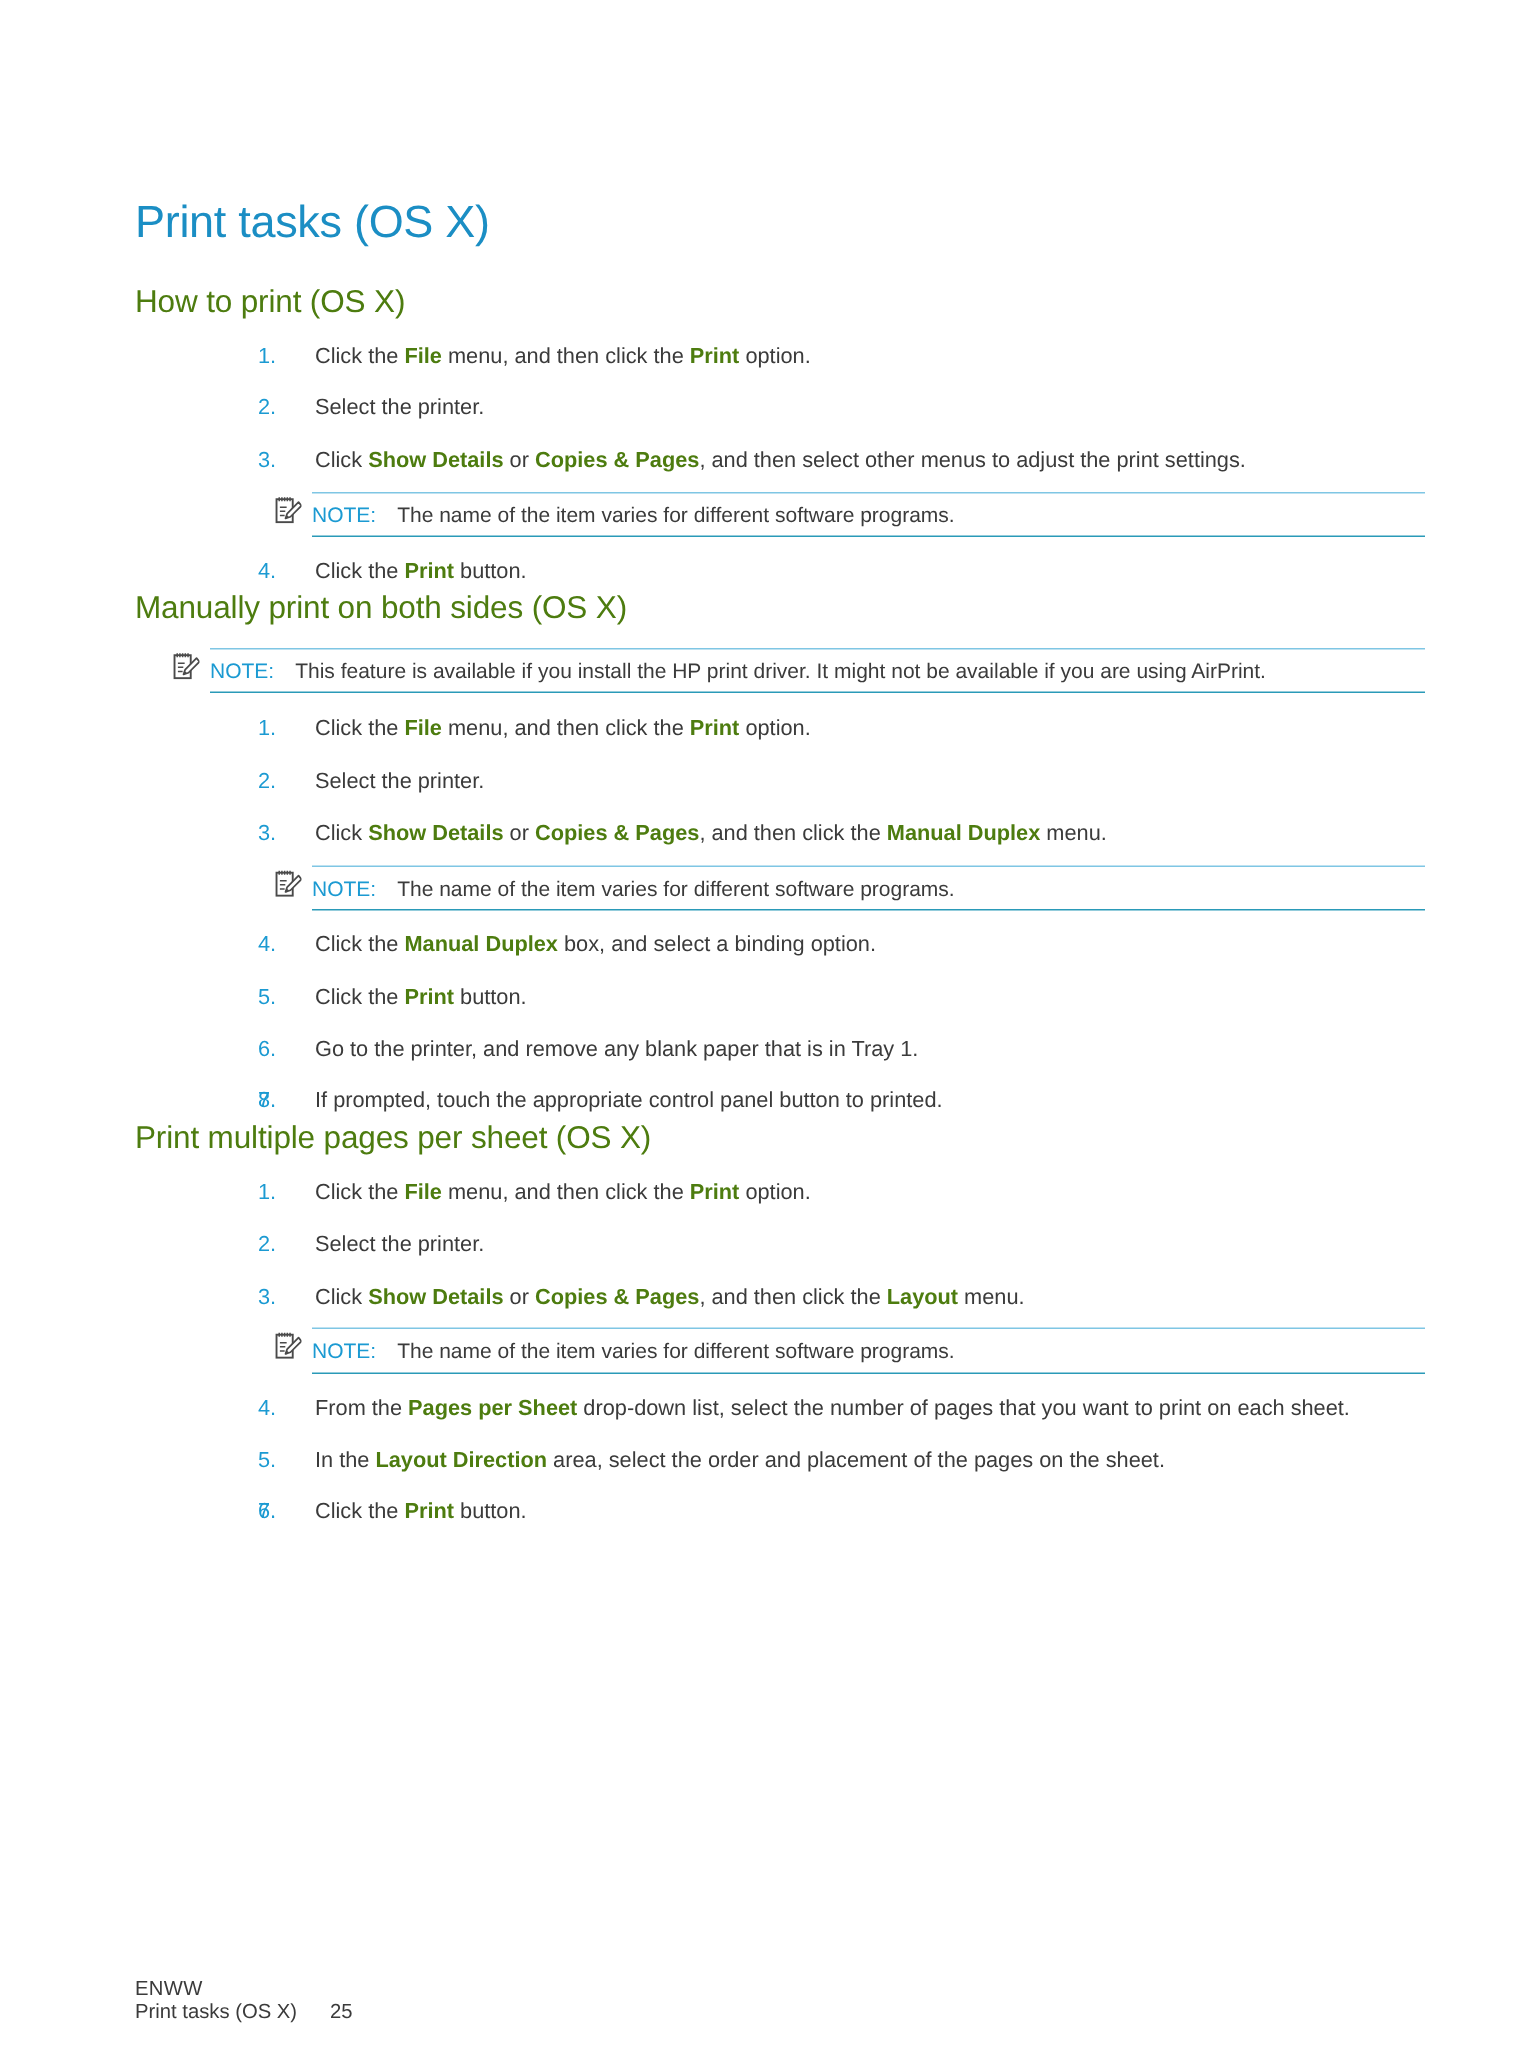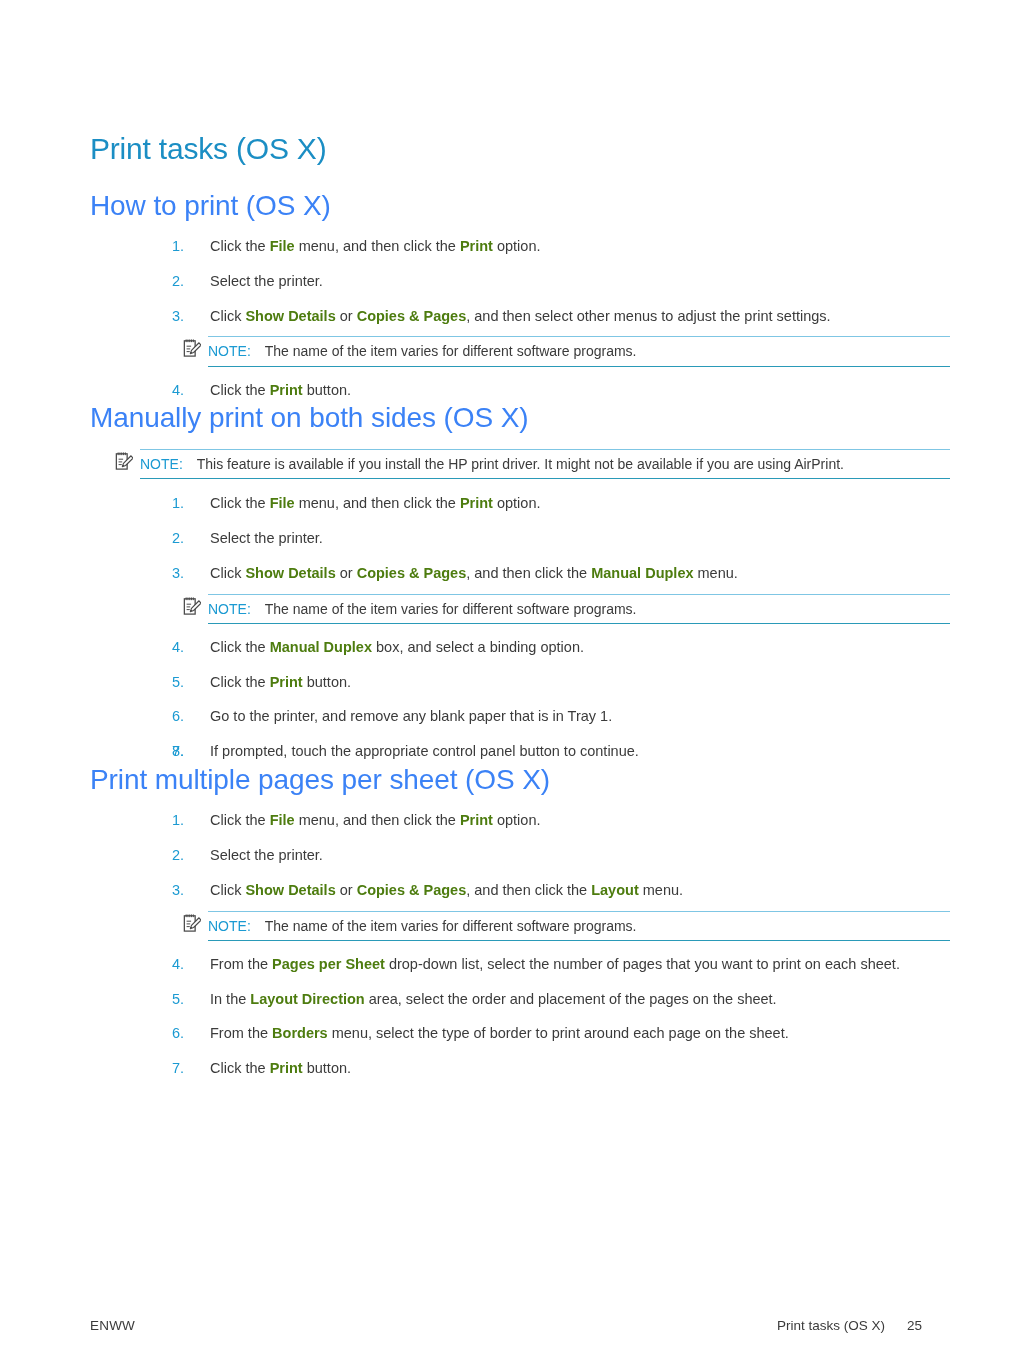--- a/index.html
+++ b/index.html
@@ -32,23 +32,23 @@
 
   h1.doc-title {
     font-size: 30px;
     font-weight: 400;
     color: #1b8ec4;
     margin: 0 0 22px 0;
     letter-spacing: -0.2px;
     line-height: 1.15;
   }
   h2.section-title {
-    font-size: 28px;
-    font-weight: 400;
-    color: #3b82f6;
+    font-size: 21px;
+    font-weight: 400;
+    color: #4d7c0f;
     margin: 0 0 14px 0;
     letter-spacing: -0.1px;
     line-height: 1.2;
   }
   .sec-gap-1 { margin-top: 30px; }
   .sec-gap-2 { margin-top: 34px; }
 
   p.intro {
     margin: 0 0 14px 0;
     padding-left: 82px;
@@ -120,20 +120,21 @@
   .footer {
     position: absolute;
     left: 90px;
     right: 76px;
     top: 1278px;
     font-size: 13.5px;
     color: #3b3b3b;
     display: flex;
     justify-content: space-between;
     align-items: baseline;
+    flex-direction: column;
   }
   .footer .f-left { letter-spacing: 0.2px; }
   .footer .f-right { display: flex; gap: 22px; align-items: baseline; }
 </style>
 </head>
 <body>
 
 <div class="page">
 
   <div class="content">
@@ -176,39 +177,39 @@
                   <path d="M4 9 L9 9 M4 12 L8 12 M4 15 L7.5 15" stroke="#4a4a4a" stroke-width="1.1"></path>
                   <path d="M17.8 5.2 L9.4 13.6 L8.2 17.2 L11.8 16.0 L20 7.8 Z" fill="#ffffff" stroke="#4a4a4a" stroke-width="1.3" stroke-linejoin="round"></path>
                   <path d="M8.2 17.2 L10.0 15.4" stroke="#4a4a4a" stroke-width="1.1"></path>
                 </svg></span>
               <div class="note-body"><span class="note-label">NOTE:</span><span>The name of the item varies for different software programs.</span></div>
             </div></li>
           <li><span class="num">4.</span><span>Click the <b>Manual Duplex</b> box, and select a binding option.</span></li>
           <li><span class="num">5.</span><span>Click the <b>Print</b> button.</span></li>
           <li><span class="num">6.</span><span>Go to the printer, and remove any blank paper that is in Tray 1.</span></li>
           <li><span class="num">7.</span></li>
-          <li><span class="num">8.</span><span>If prompted, touch the appropriate control panel button to continue.</span></li>
+          <li><span class="num">8.</span><span>If prompted, touch the appropriate control panel button to printed.</span></li>
         </ol>
         <h2 class="section-title sec-gap-2">Print multiple pages per sheet (OS X)</h2>
         <ol class="steps">
           <li><span class="num">1.</span><span>Click the <b>File</b> menu, and then click the <b>Print</b> option.</span></li>
           <li><span class="num">2.</span><span>Select the printer.</span></li>
           <li><span class="num">3.</span><span>Click <b>Show Details</b> or <b>Copies &amp; Pages</b>, and then click the <b>Layout</b> menu.</span><div class="note" style="margin-left: -120px;">
               <span class="note-icon"><svg viewBox="0 0 20 22" width="18" height="20" xmlns="http://www.w3.org/2000/svg">
                   <rect x="1.5" y="3" width="12" height="17" fill="#ffffff" stroke="#4a4a4a" stroke-width="1.4"></rect>
                   <path d="M3.5 1.5 L3.5 4.5 M5.5 1.5 L5.5 4.5 M7.5 1.5 L7.5 4.5 M9.5 1.5 L9.5 4.5 M11.5 1.5 L11.5 4.5" stroke="#4a4a4a" stroke-width="1.1"></path>
                   <path d="M4 9 L9 9 M4 12 L8 12 M4 15 L7.5 15" stroke="#4a4a4a" stroke-width="1.1"></path>
                   <path d="M17.8 5.2 L9.4 13.6 L8.2 17.2 L11.8 16.0 L20 7.8 Z" fill="#ffffff" stroke="#4a4a4a" stroke-width="1.3" stroke-linejoin="round"></path>
                   <path d="M8.2 17.2 L10.0 15.4" stroke="#4a4a4a" stroke-width="1.1"></path>
                 </svg></span>
               <div class="note-body"><span class="note-label">NOTE:</span><span>The name of the item varies for different software programs.</span></div>
             </div></li>
           <li><span class="num">4.</span><span>From the <b>Pages per Sheet</b> drop-down list, select the number of pages that you want to print on each sheet.</span></li>
           <li><span class="num">5.</span><span>In the <b>Layout Direction</b> area, select the order and placement of the pages on the sheet.</span></li>
-          <li><span class="num">6.</span><span>From the <b>Borders</b> menu, select the type of border to print around each page on the sheet.</span></li>
+          <li><span class="num">6.</span></li>
           <li><span class="num">7.</span><span>Click the <b>Print</b> button.</span></li>
         </ol>
       </div>
   </div>
 
   <div class="footer">
     <span class="f-left">ENWW</span>
     <span class="f-right">
       <span>Print tasks (OS X)</span>
       <span>25</span>

